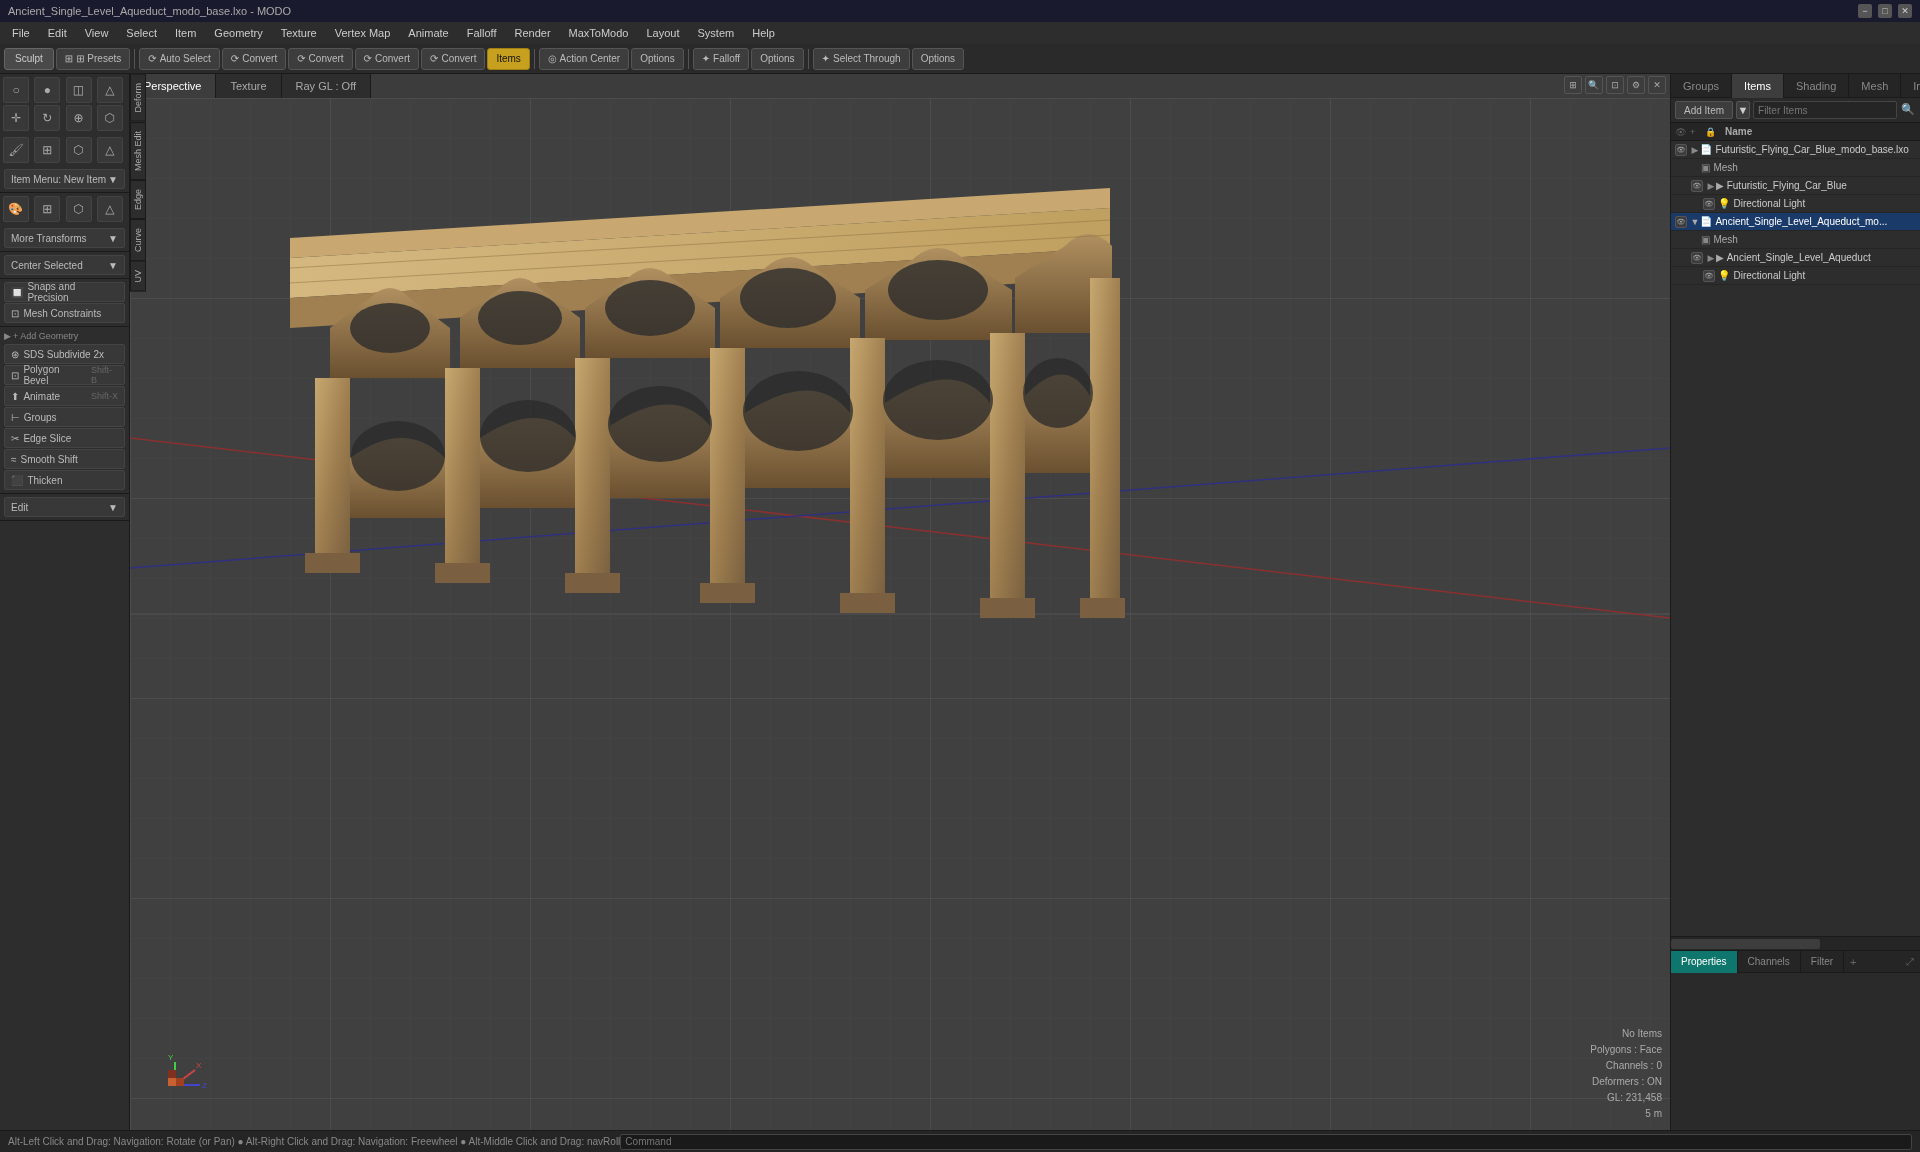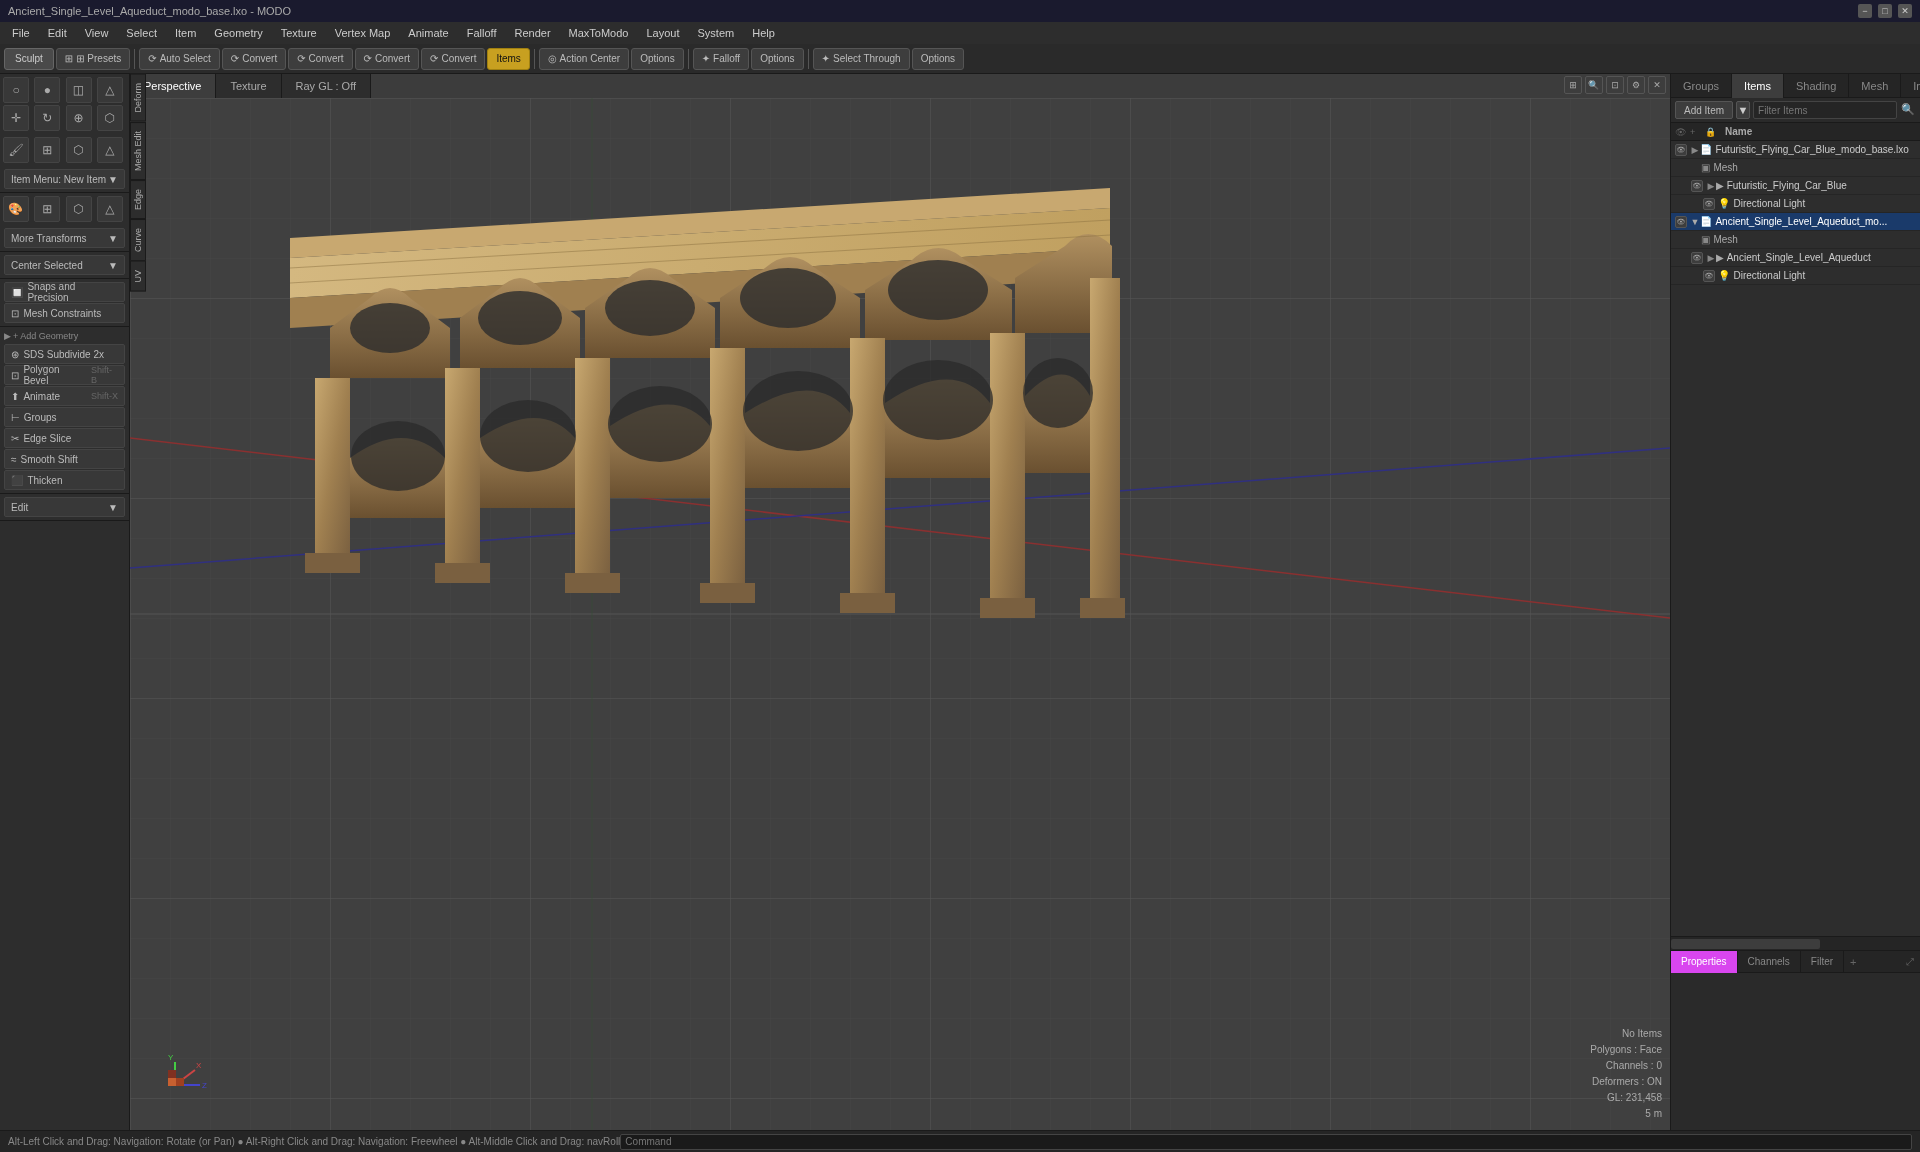--- a/index.html
+++ b/index.html
@@ -360,21 +360,21 @@
     }
     .prop-tab {
       padding: 0 10px;
       height: 22px;
       line-height: 22px;
       font-size: 10px;
       color: #888;
       cursor: pointer;
       border-right: 1px solid #1a1a1a;
     }
-    .prop-tab.active { color: #fff; background: #d946ef; }
+    .prop-tab.active { color: #fff; background: #0f766e; }
     .prop-tab-plus {
       padding: 0 6px;
       color: #666;
       cursor: pointer;
     }
     .prop-expand-btn {
       margin-left: auto;
       padding: 0 6px;
       color: #666;
       cursor: pointer;

